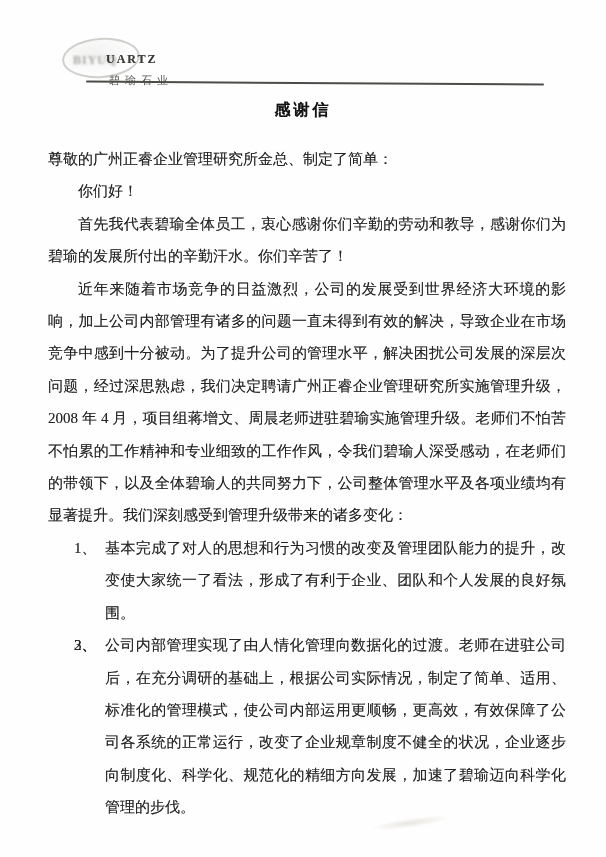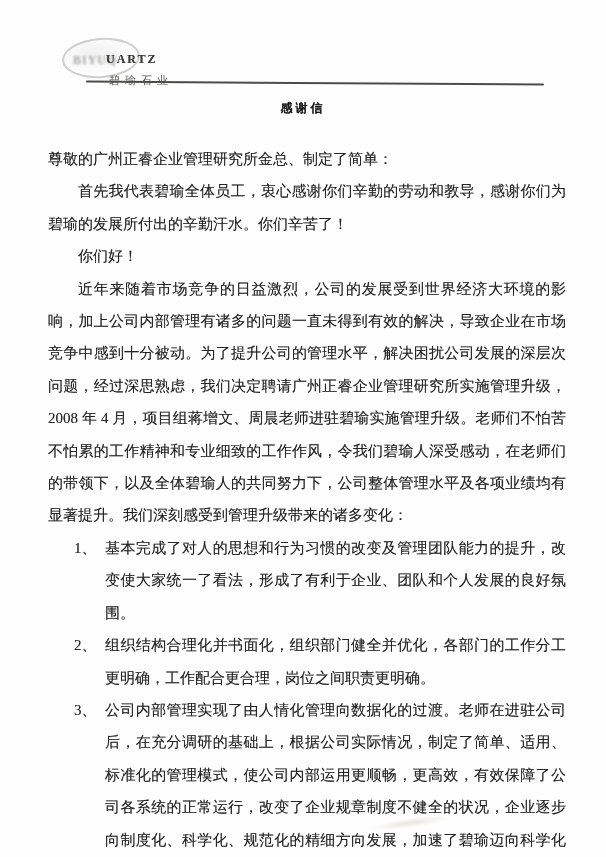--- a/index.html
+++ b/index.html
@@ -39,21 +39,21 @@
   }
   .head-rule {
     position:absolute; left:86px; top:82px; width:458px; height:2px;
     background:#4c4c49; border-radius:1px; transform:rotate(.35deg);
   }
 
   
   .title {
     position:absolute; left:0; top:100px; width:100%;
     margin:0; text-align:center;
-    font-size:12px; font-weight:bold; letter-spacing:3px;
+    font-size:16px; font-weight:bold; letter-spacing:3px;
     color:#141414; text-shadow:0 0 .5px rgba(20,20,20,.55);
   }
 
   
   .body-block {
     position:absolute; left:48px; top:143px; width:518px;
     font-size:15px; line-height:32.4px;
     text-align:justify; text-justify:inter-ideograph;
     color:#242424; text-shadow:0 0 .5px rgba(30,30,30,.45);
   }
@@ -83,32 +83,31 @@
       <span class="logo-brand">UARTZ</span>
       <span class="logo-cn">碧瑜石业</span>
     </div>
     <div class="head-rule"></div>
   </div>
 
   <h1 class="title">感谢信</h1>
 
   <div class="body-block">
     <p>尊敬的广州正睿企业管理研究所金总、制定了简单：</p>
+    <p class="indent">你们好！</p>
     <p class="indent">首先我代表碧瑜全体员工，衷心感谢你们辛勤的劳动和教导，感谢你们为碧瑜的发展所付出的辛勤汗水。你们辛苦了！</p>
-    <p class="indent">你们好！</p>
     <p class="indent">近年来随着市场竞争的日益激烈，公司的发展受到世界经济大环境的影响，加上公司内部管理有诸多的问题一直未得到有效的解决，导致企业在市场竞争中感到十分被动。为了提升公司的管理水平，解决困扰公司发展的深层次问题，经过深思熟虑，我们决定聘请广州正睿企业管理研究所实施管理升级，2008 年 4 月，项目组蒋增文、周晨老师进驻碧瑜实施管理升级。老师们不怕苦不怕累的工作精神和专业细致的工作作风，令我们碧瑜人深受感动，在老师们的带领下，以及全体碧瑜人的共同努力下，公司整体管理水平及各项业绩均有显著提升。我们深刻感受到管理升级带来的诸多变化：</p>
 
     <div class="num-list">
       <div class="li">
         <span class="num">1、</span>
         <span>基本完成了对人的思想和行为习惯的改变及管理团队能力的提升，改变使大家统一了看法，形成了有利于企业、团队和个人发展的良好氛围。</span>
       </div>
       <div class="li">
         <span class="num">2、</span>
-        <span>组织结构合理化并书面化，组织部门健全并优化，各部门的工作分工更明确，工作配合更合理，岗位之间职责更明确。</span>
       </div>
       <div class="li">
         <span class="num">3、</span>
         <span>公司内部管理实现了由人情化管理向数据化的过渡。老师在进驻公司后，在充分调研的基础上，根据公司实际情况，制定了简单、适用、标准化的管理模式，使公司内部运用更顺畅，更高效，有效保障了公司各系统的正常运行，改变了企业规章制度不健全的状况，企业逐步向制度化、科学化、规范化的精细方向发展，加速了碧瑜迈向科学化管理的步伐。</span>
       </div>
     </div>
   </div>
 
   <div class="scan-smudge"></div>
 </div>

